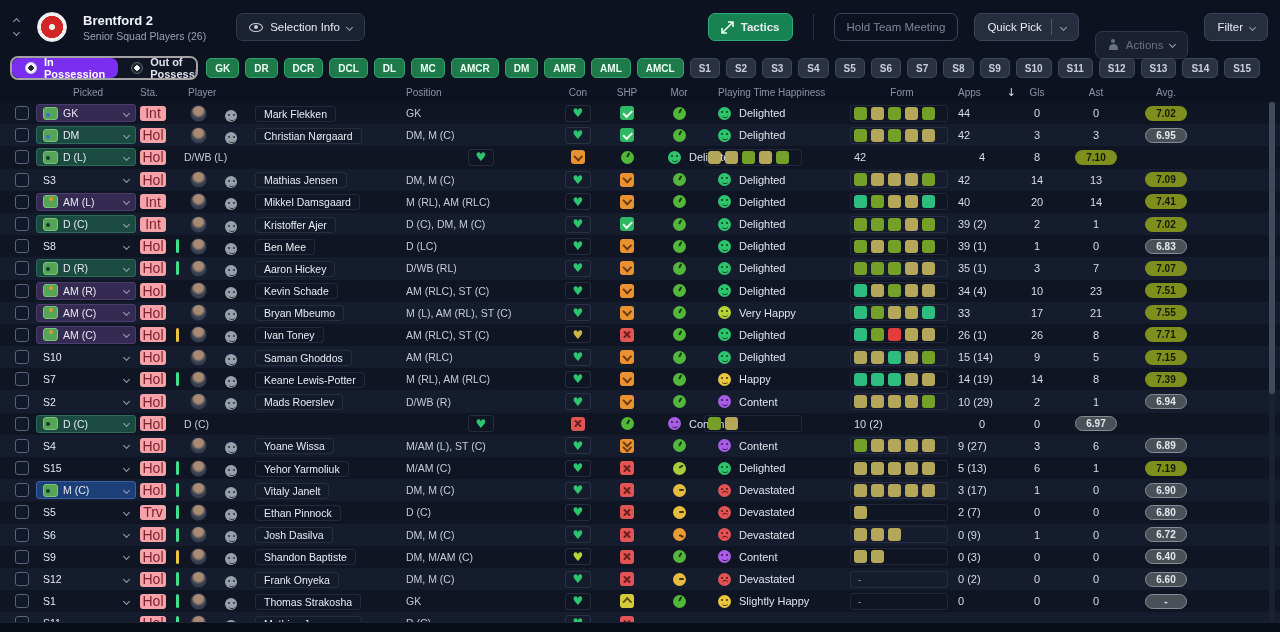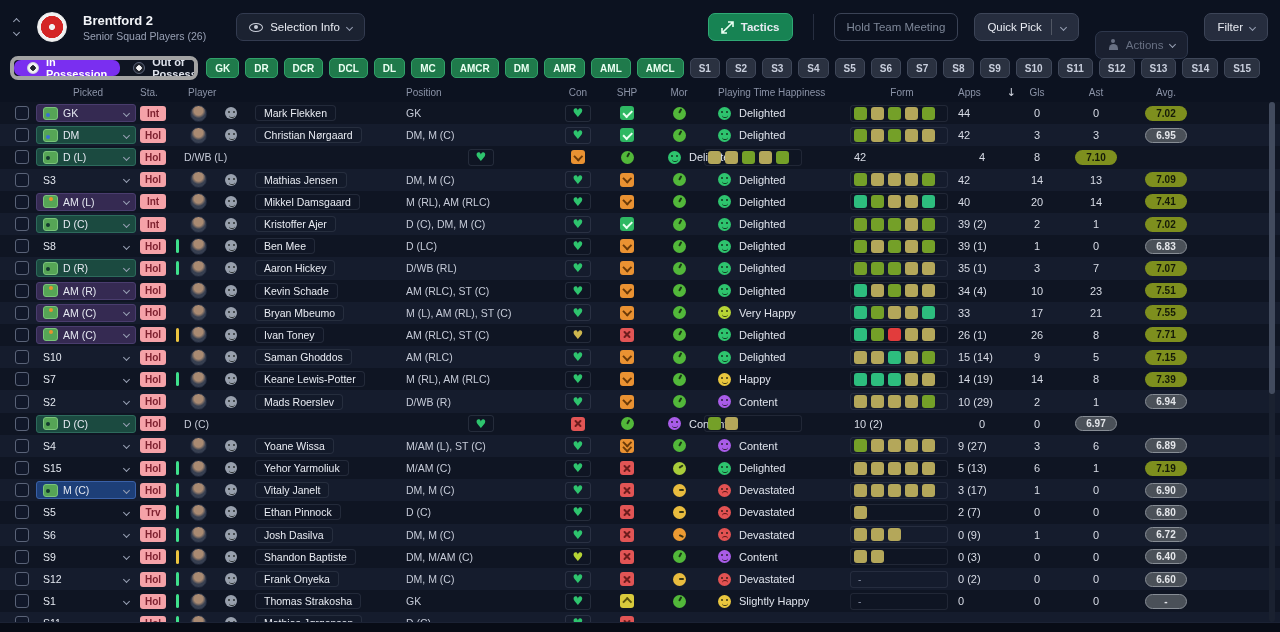--- a/index.html
+++ b/index.html
@@ -35,21 +35,21 @@
   .vsep { width:1px; height:26px; background:#272e40; margin:0 4px; }
   .spacer { flex:1; }
   .eye { width:14px; height:9px; position:relative; }
   .eye::before { content:""; position:absolute; inset:0; border-radius:50%; border:1.4px solid #c8cdd8; }
   .eye::after { content:""; position:absolute; left:5px; top:2.5px; width:4px; height:4px; border-radius:50%; background:#c8cdd8; }
   .person { width:11px; height:11px; position:relative; }
   .person::before { content:""; position:absolute; left:3.5px; top:0; width:4px; height:4px; border-radius:50%; background:#687083; }
   .person::after { content:""; position:absolute; left:1px; top:5px; width:9px; height:6px; border-radius:5px 5px 0 0; background:#687083; }
   
   .tabsrow { display:flex; align-items:center; height:28px; padding:0 10px; gap:8px; }
-  .poss-group { display:flex; border:4px solid #a3a3a3; border-radius:8px; overflow:hidden; height:24px; }
+  .poss-group { display:flex; border:2px solid #a3a3a3; border-radius:8px; overflow:hidden; height:24px; }
   .poss { display:flex; align-items:center; gap:7px; padding:0 13px; font-size:11px; font-weight:bold; }
   .poss.active { background:#7a2ff0; color:#fff; border-radius:7px; }
   .poss.inactive { background:#0f1522; color:#dfe3ec; }
   .ball { width:12px; height:12px; border-radius:50%; flex:none;
     background:radial-gradient(circle at 50% 50%, #20242e 0 2.5px, #f2f2f2 2.8px); border:1px solid #cfd4de; }
   .ball.dark-ball { background:radial-gradient(circle at 50% 50%, #f2f2f2 0 2.5px, #20242e 2.8px); border:1px solid #5a6378; }
   .pos-buttons { margin-left:auto; display:flex; gap:6px; padding-right:10px; }
   .posbtn { height:20px; padding:0 8px; border-radius:5px; font-size:10px; font-weight:bold;
     display:flex; align-items:center; justify-content:center; }
   .posbtn.green { background:#1f7a4b; border:1px solid #31a26a; color:#eafff2; }
@@ -73,26 +73,26 @@
   .pick .chev { margin-left:auto; }
   .style-purple { background:#352a52; border:1px solid #4a3d6e; }
   .style-teal { background:#1b4a40; border:1px solid #2d6a5c; }
   .style-blue { background:#1d3f78; border:1px solid #3a61a8; }
   .style-sub { background:transparent; border:1px solid transparent; }
   .shirt { width:15px; height:13px; border-radius:3px; background:#56a556; border:1px solid #7ac47a; position:relative; flex:none; }
   .shirt::after { content:""; position:absolute; width:4px; height:4px; border-radius:50%; }
   .dot-blue::after { background:#3b6fd4; left:2px; bottom:2px; }
   .dot-dark::after { background:#143a30; left:2px; top:4px; }
   .dot-orange::after { background:#e8932e; left:5px; top:1px; }
-  .sta { width:26px; height:15px; border-radius:3px; background:#f5a2a8; color:#7e2230; font-size:10px; font-weight:bold;
+  .sta { width:26px; height:15px; border-radius:3px; background:#f5a2a8; color:#7e2230; font-size:14px; font-weight:normal;
     display:flex; align-items:center; justify-content:center; }
   .stripe { width:3px; height:14px; border-radius:1.5px; margin-left:2px; }
   .stripe-green { background:#3fe08c; }
   .stripe-yellow { background:#ecc43f; }
-  .player-cell { display:flex; align-items:center; gap:18px; padding-left:6px; }
+  .player-cell { display:flex; align-items:flex-end; gap:18px; padding-left:6px; }
   .avatar { width:17px; height:17px; border-radius:50%; flex:none;
     background:radial-gradient(circle at 50% 32%, #a98a72 0 34%, #384051 58%); border:1px solid #222a3d; }
   .face { width:13px; height:13px; border-radius:50%; position:relative; flex:none; }
   .face::before { content:""; position:absolute; top:4px; left:3px; width:2px; height:2px; border-radius:50%;
     background:rgba(10,16,10,.78); box-shadow:5px 0 0 rgba(10,16,10,.78); }
   .face::after { content:""; position:absolute; left:3.5px; top:5.5px; width:6px; height:4.5px;
     border-bottom:1.6px solid rgba(10,16,10,.78); border-radius:0 0 6px 6px; }
   .face-green { background:#2ec46e; }
   .face-lime { background:#b6d435; }
   .face-yellow { background:#e9c63e; }

